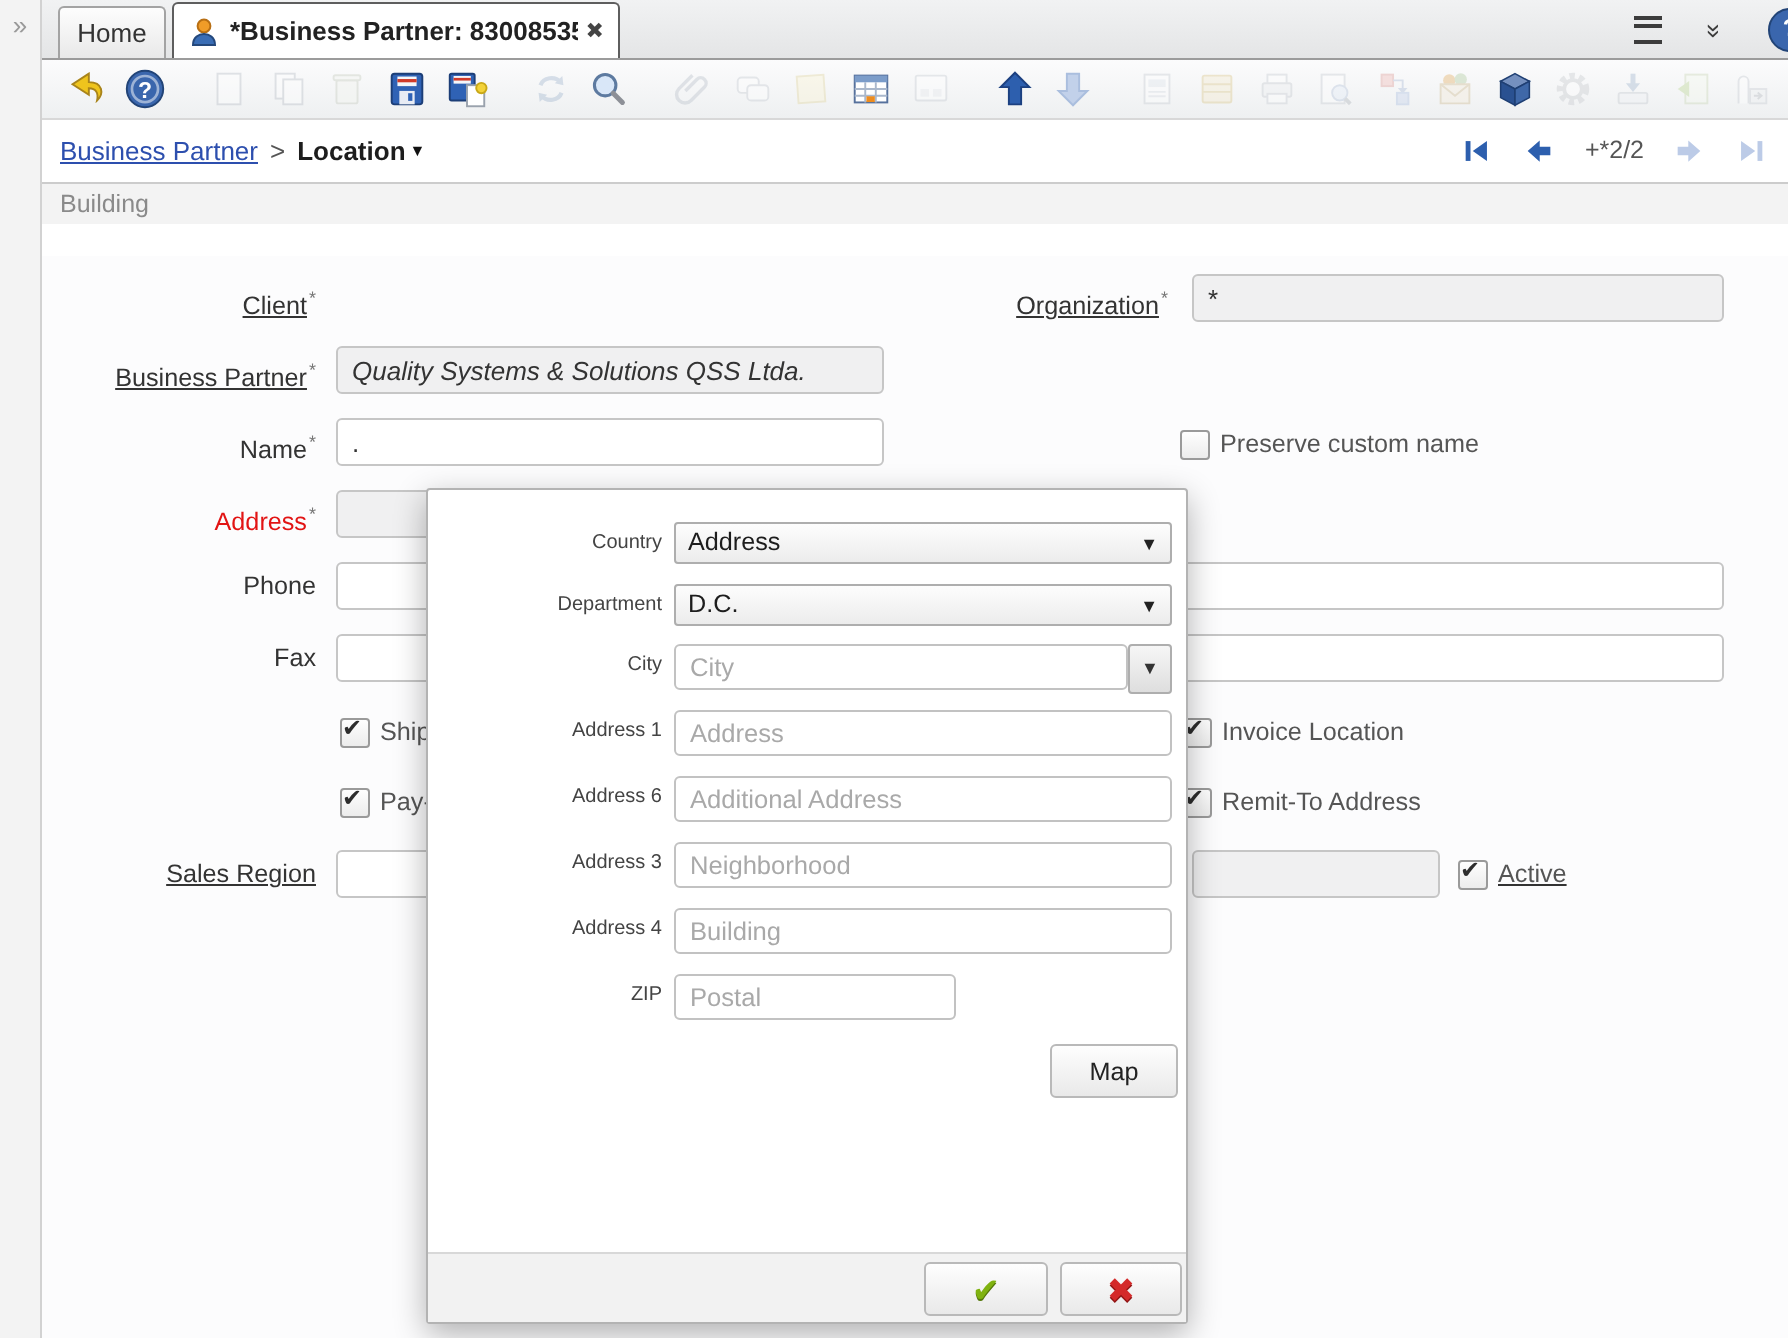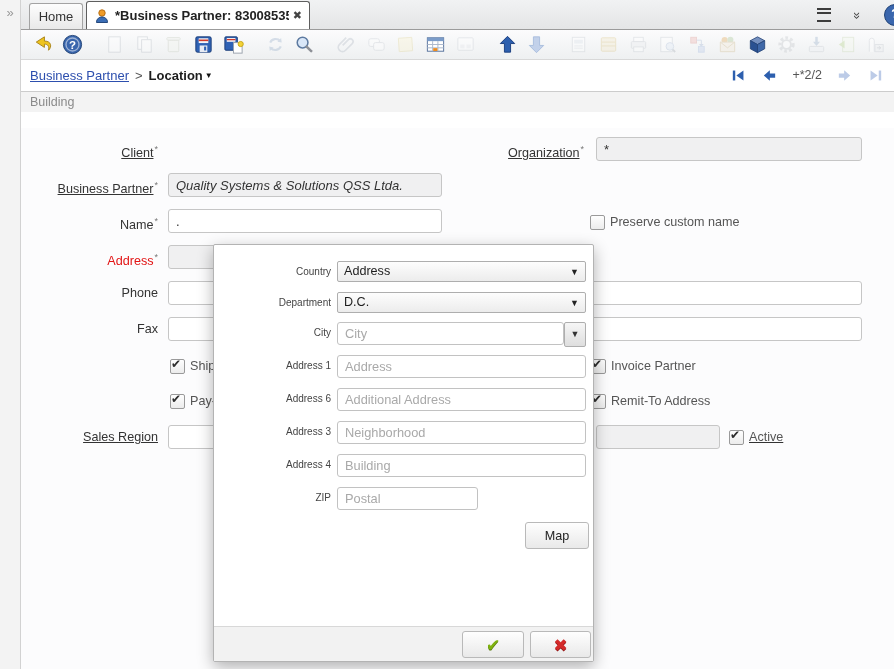--- a/index.html
+++ b/index.html
@@ -346,21 +346,21 @@
 
   <span class="flbl" style="left:30px;width:128px;top:301px;"><span class="t">Fax</span></span>
   <input class="finput" style="left: 168px; width: 678px; top: 301px;" value="">
 
   <span class="cbrow" style="left:170px;top:342px;">
     <span class="cb" data-checked="true"></span>
     <span class="cblbl">Ship A</span>
   </span>
   <span class="cbrow" style="left:591px;top:342px;">
     <span class="cb" data-checked="true"></span>
-    <span class="cblbl">Invoice Partner</span>
+    <span class="cblbl">Invoice Location</span>
   </span>
 
   <span class="cbrow" style="left:170px;top:377px;">
     <span class="cb" data-checked="true"></span>
     <span class="cblbl">Pay-F</span>
   </span>
   <span class="cbrow" style="left:591px;top:377px;">
     <span class="cb" data-checked="true"></span>
     <span class="cblbl">Remit-To Address</span>
   </span>

